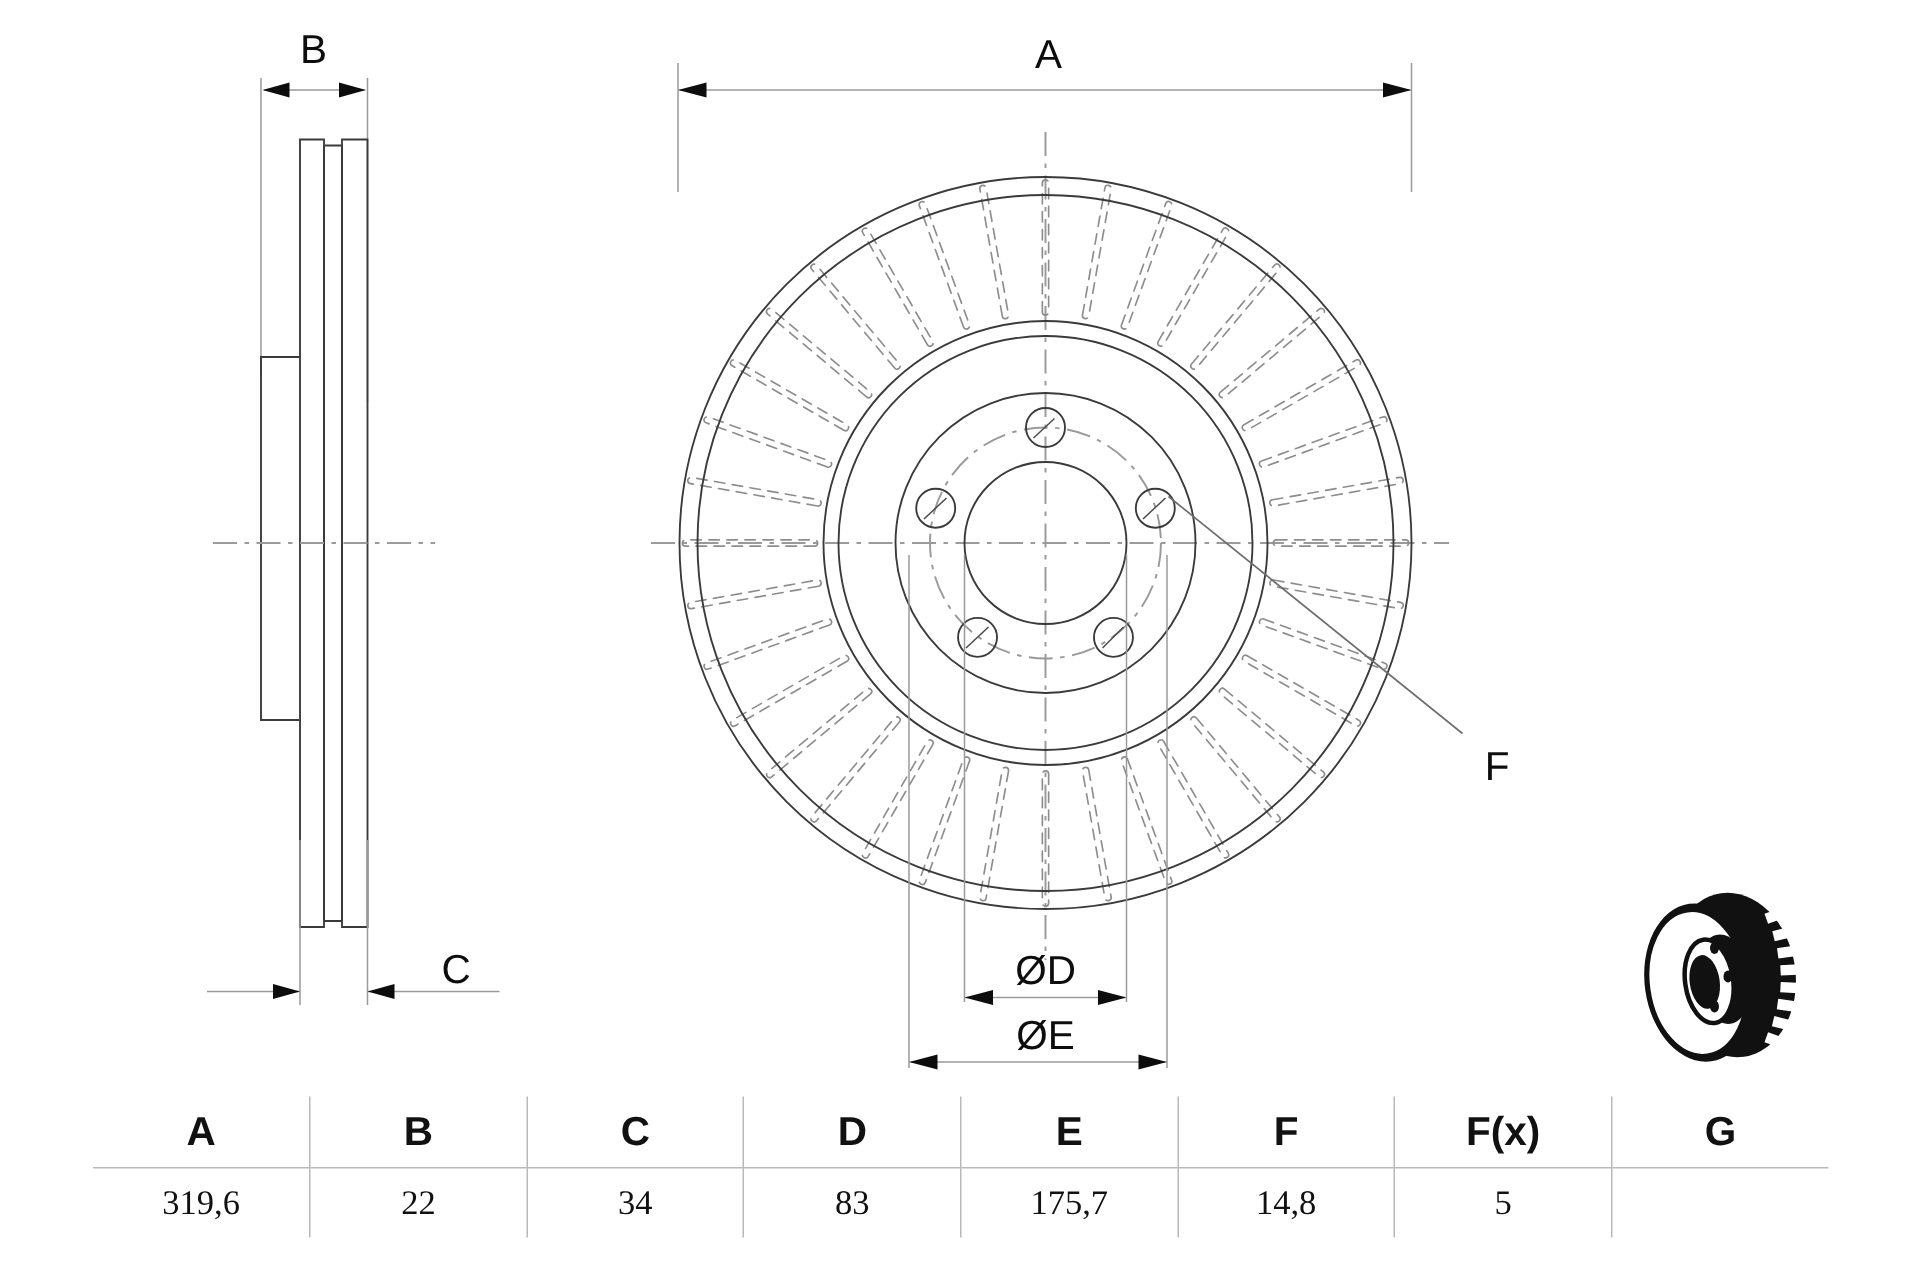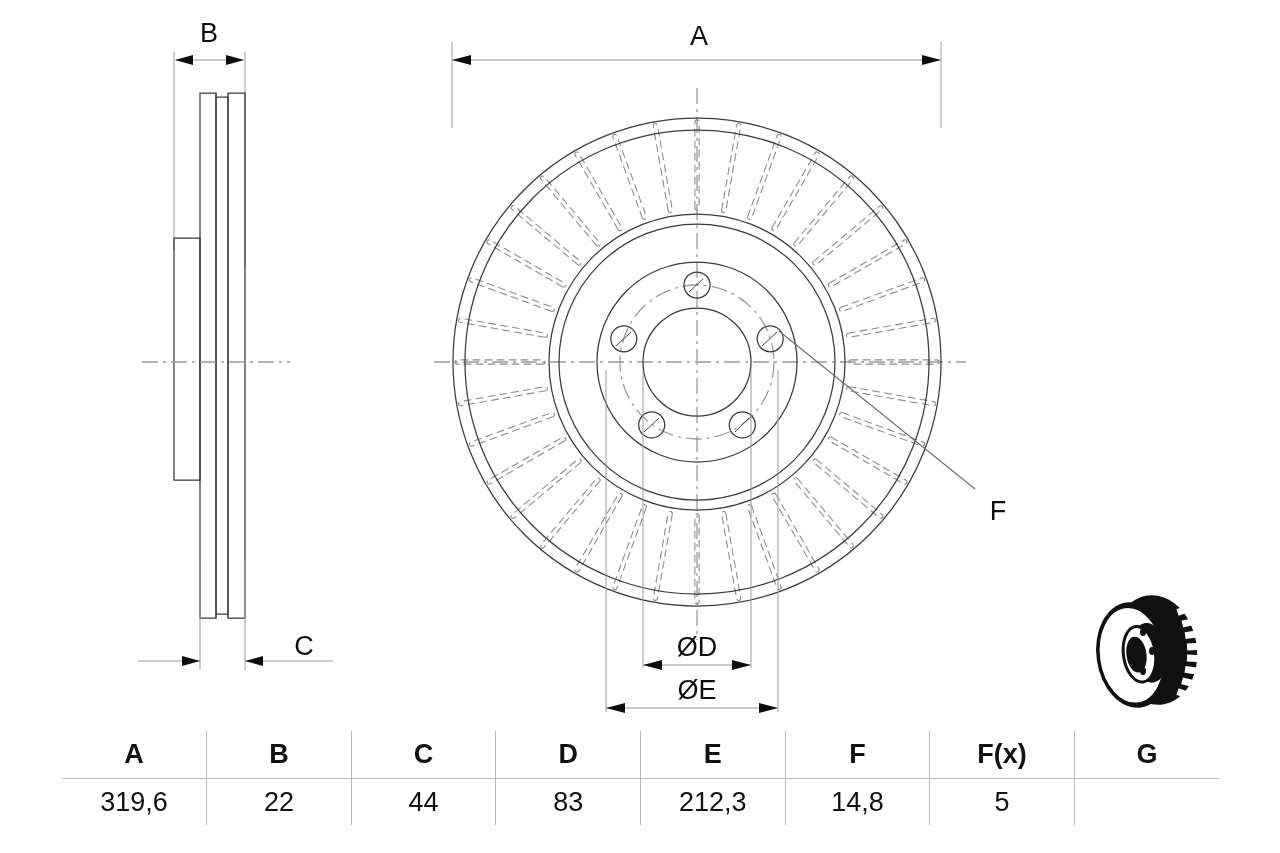--- a/index.html
+++ b/index.html
@@ -98,22 +98,23 @@
     padding: 0;
   }
   table.spec-table tr.header-row td {
     height: 47px;
     font-size: 27px;
     font-weight: bold;
     border-bottom: 1.6px solid #b9b9b9;
   }
   table.spec-table tr.value-row td {
     height: 46px;
-    font-size: 27px;
+    font-size: 23px;
     font-weight: normal;
+    font-family: Liberation Serif, serif;
   }
   table.spec-table td.col-first {
     border-left: none;
   }
   table.spec-table td.col-last {
     border-right: none;
   }
 </style>
 </head>
 <body>
@@ -382,22 +383,22 @@
         <td>C</td>
         <td>D</td>
         <td>E</td>
         <td>F</td>
         <td>F(x)</td>
         <td class="col-last">G</td>
       </tr>
       <tr class="value-row">
         <td class="col-first">319,6</td>
         <td>22</td>
-        <td>44</td>
+        <td>34</td>
         <td>83</td>
-        <td>212,3</td>
+        <td>175,7</td>
         <td>14,8</td>
         <td>5</td>
         <td class="col-last"></td>
       </tr>
     </tbody>
   </table>
 </div>
 
 </body></html>

